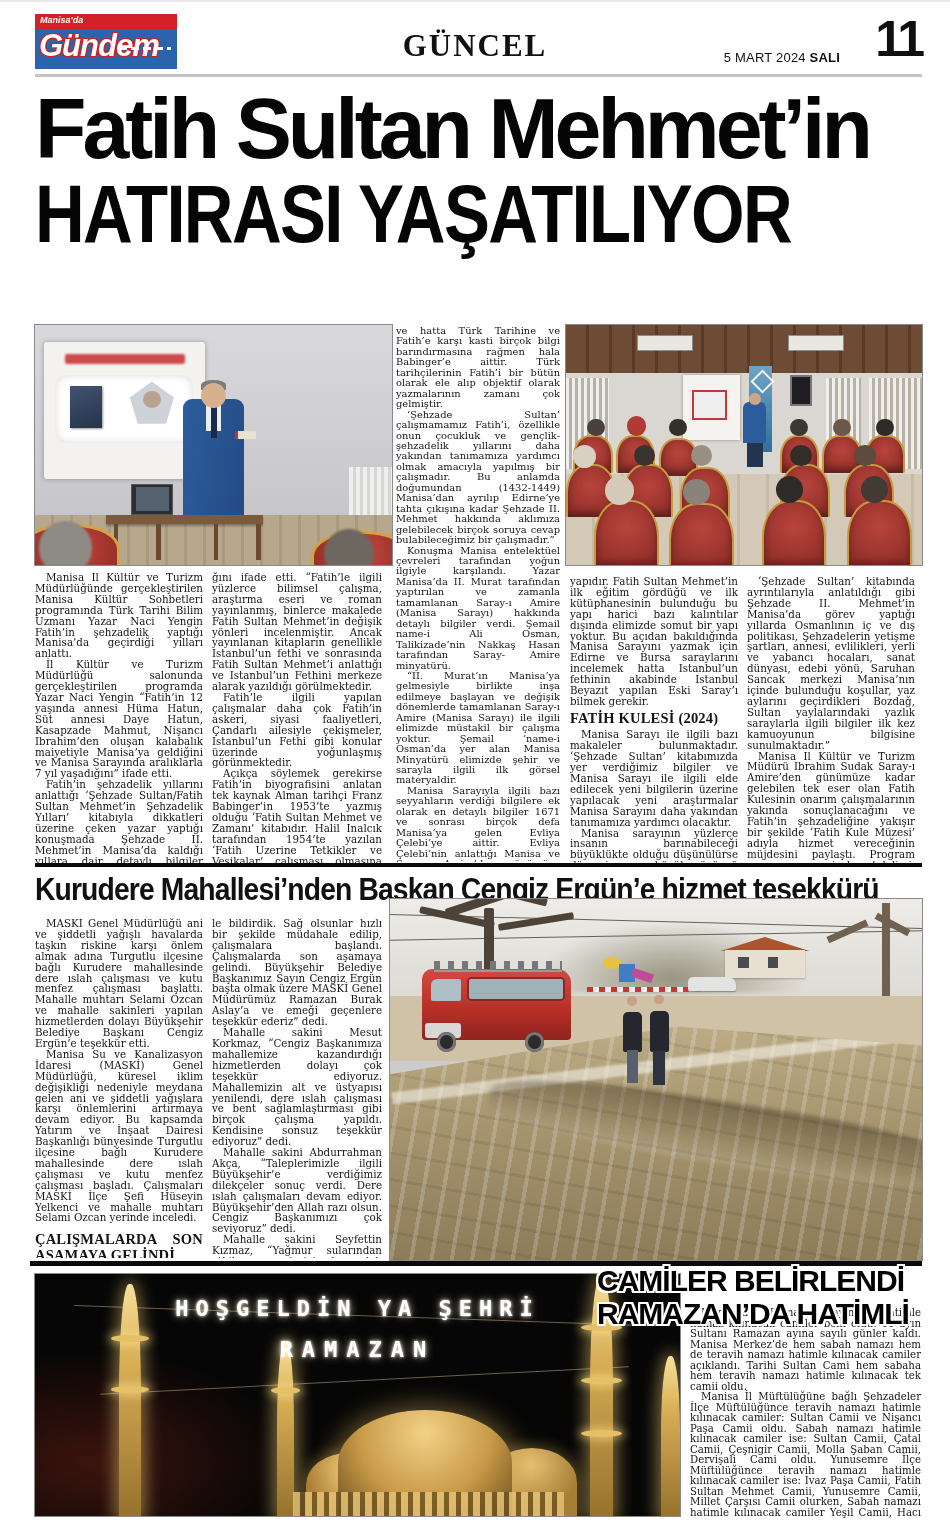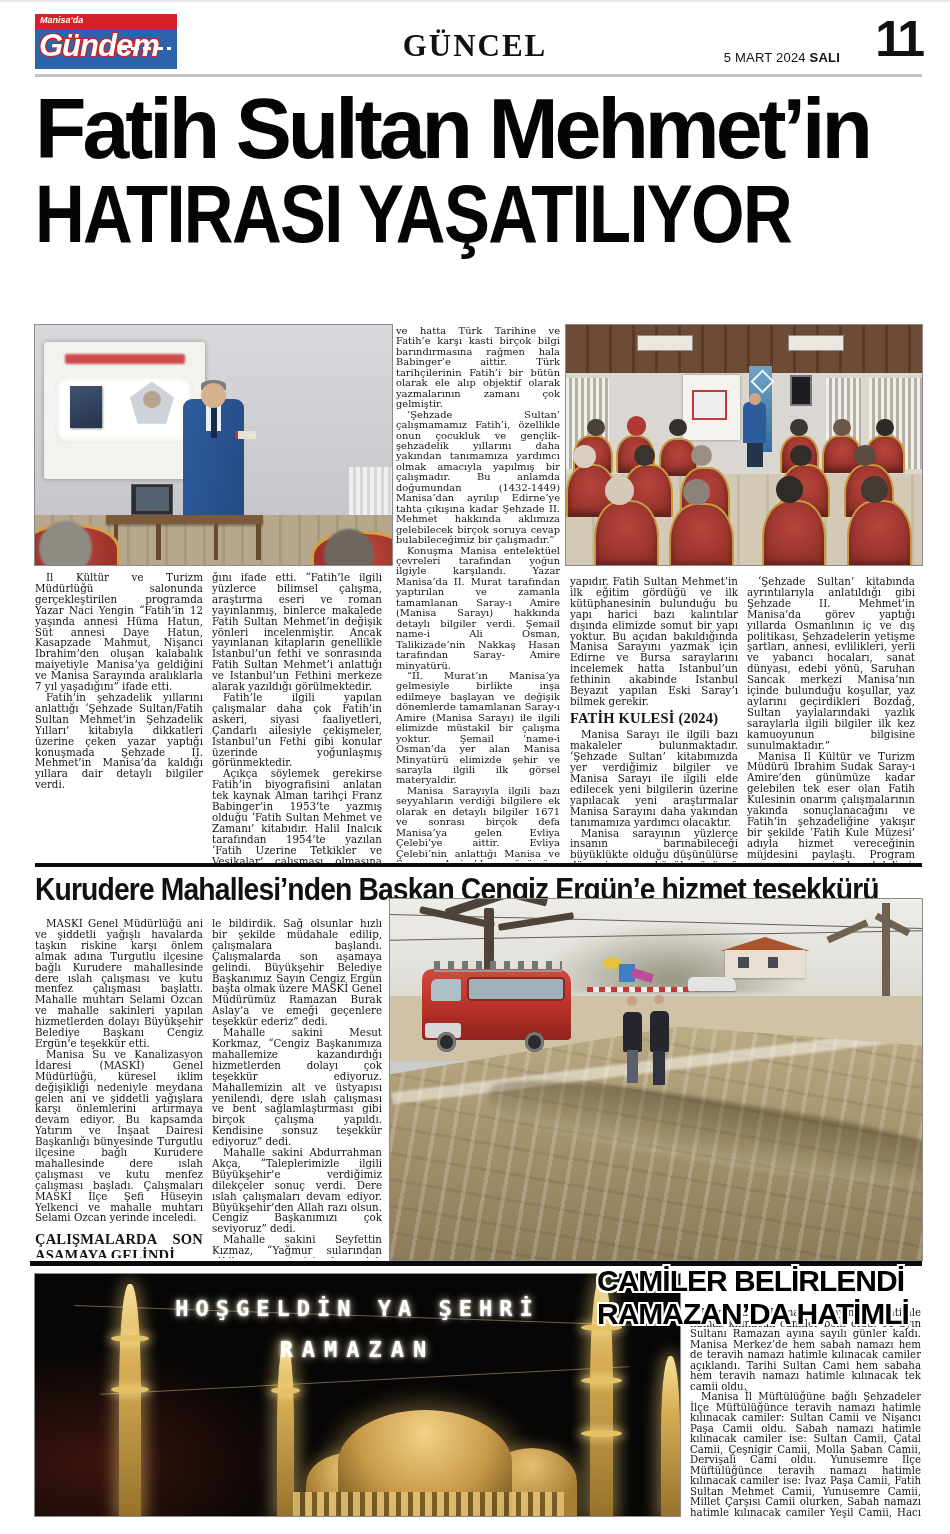--- a/index.html
+++ b/index.html
@@ -279,20 +279,21 @@
     <div class="p2-head" style="left:35%;top:50%;width:6%;aspect-ratio:1;background:#9a8f85;"></div>
     <div class="p2-head" style="left:63%;top:50%;width:6%;aspect-ratio:1;background:#312d29;"></div>
     <div class="p2-head" style="left:81%;top:50%;width:6%;aspect-ratio:1;background:#5c4c40;"></div>
     <div class="p2-head" style="left:11%;top:63%;width:8%;aspect-ratio:1;background:#d5c9b8;"></div>
     <div class="p2-head" style="left:33%;top:64%;width:7.5%;aspect-ratio:1;background:#8b8population3;background:#8b837a;"></div>
     <div class="p2-head" style="left:59%;top:63%;width:7.5%;aspect-ratio:1;background:#2f2b28;"></div>
     <div class="p2-head" style="left:83%;top:63%;width:7.5%;aspect-ratio:1;background:#423a33;"></div>
   </div>
 
   <div class="col" style="left:35px;top:570px;width:168px;height:292px;">
+    <p class="bp">Manisa İl Kültür ve Turizm Müdürlüğünde gerçekleştirilen Manisa Kültür Sohbetleri programında Türk Tarihi Bilim Uzmanı Yazar Naci Yengin Fatih’in şehzadelik yaptığı Manisa’da geçirdiği yılları anlattı.</p>
     <p class="bp">İl Kültür ve Turizm Müdürlüğü salonunda gerçekleştirilen programda Yazar Naci Yengin “Fatih’in 12 yaşında annesi Hüma Hatun, Süt annesi Daye Hatun, Kasapzade Mahmut, Nişancı Ibrahim’den oluşan kalabalık maiyetiyle Manisa’ya geldiğini ve Manisa Sarayında aralıklarla 7 yıl yaşadığını” ifade etti.</p>
     <p class="bp">Fatih’in şehzadelik yıllarını anlattığı ‘Şehzade Sultan/Fatih Sultan Mehmet’in Şehzadelik Yılları’ kitabıyla dikkatleri üzerine çeken yazar yaptığı konuşmada Şehzade II. Mehmet’in Manisa’da kaldığı yıllara dair detaylı bilgiler verdi.</p>
 
   </div>
   <div class="col" style="left:212px;top:570px;width:170px;height:292px;">
     <p class="bp noind">ğını ifade etti. “Fatih’le ilgili yüzlerce bilimsel çalışma, araştırma eseri ve roman yayınlanmış, binlerce makalede Fatih Sultan Mehmet’in değişik yönleri incelenmiştir. Ancak yayınlanan kitapların genellikle Istanbul’un fethi ve sonrasında Fatih Sultan Mehmet’i anlattığı ve Istanbul’un Fethini merkeze alarak yazıldığı görülmektedir.</p>
     <p class="bp">Fatih’le ilgili yapılan çalışmalar daha çok Fatih’in askeri, siyasi faaliyetleri, Çandarlı ailesiyle çekişmeler, Istanbul’un Fethi gibi konular üzerinde yoğunlaşmış görünmektedir.</p>
     <p class="bp">Açıkça söylemek gerekirse Fatih’in biyografisini anlatan tek kaynak Alman tarihçi Franz Babinger’in 1953’te yazmış olduğu ‘Fatih Sultan Mehmet ve Zamanı’ kitabıdır. Halil Inalcık tarafından 1954’te yazılan ‘Fatih Uzerine Tetkikler ve Vesikalar’ çalışması olmasına rağmen Fatih’i bütün yönleriyle anlatan ilk biyografi çalışması birçok hataya</p>
   </div>
   <div class="col" style="left:396px;top:324px;width:164px;height:536px;font-size:9.9px;line-height:10.45px;">

